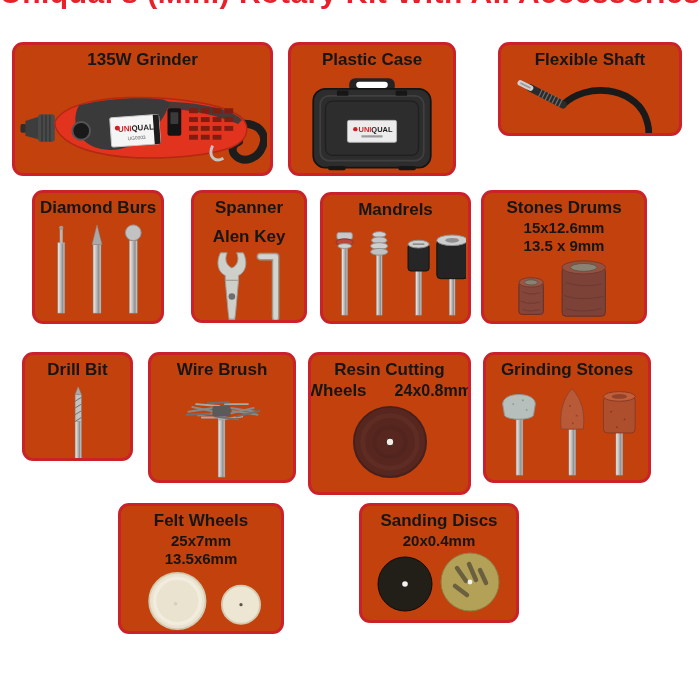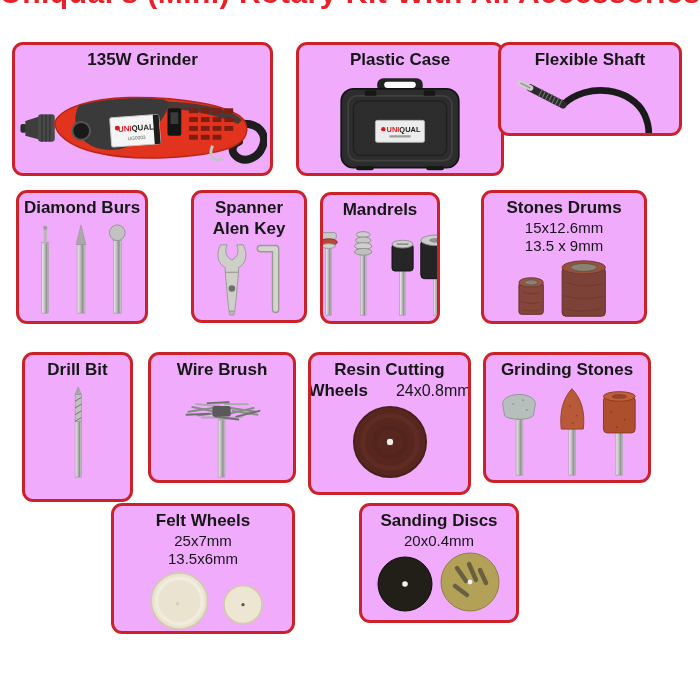--- a/index.html
+++ b/index.html
@@ -6,26 +6,26 @@
   body {
     width:700px; height:700px; position:relative; background:#ffffff;
     font-family:"Liberation Sans", sans-serif; overflow:hidden;
   }
   .title-wrap { position:absolute; top:0; left:0; width:700px; height:13px; overflow:hidden; }
   .title {
     font-size:30px; font-weight:700; color:#e8202a; text-align:center;
     margin-top:-24px; white-space:nowrap; letter-spacing:.5px;
   }
   .card {
-    position:absolute; background:#f0abfc; border:3px solid #cb2229; border-radius:11px;
+    position:absolute; background:#c2410c; border:3px solid #cb2229; border-radius:11px;
     box-sizing:border-box; display:flex; flex-direction:column; align-items:center;
     overflow:hidden;
   }
   .lbl  { font-weight:700; font-size:17px; line-height:1.22; color:#161616; margin-top:5px; }
-  .sub  { font-weight:400; font-size:15px; line-height:1.25; color:#161616; }
+  .sub  { font-weight:700; font-size:15px; line-height:1.25; color:#161616; }
   .lbl-row { display:flex; align-items:baseline; gap:28px; }
   .lbl-row .sub { font-size:16px; }
   .art  { flex:0 0 auto; margin-top:2px; }
   svg text { font-family:"Liberation Sans", sans-serif; }
 </style>
 </head>
 <body>
 
 <svg width="0" height="0" style="position:absolute" aria-hidden="true">
   <defs>
@@ -79,21 +79,21 @@
         <rect x="196" y="54" width="9" height="5"></rect>
         <rect x="208" y="54" width="9" height="5"></rect>
       <rect x="172" y="63" width="9" height="5"></rect>
         <rect x="184" y="63" width="9" height="5"></rect>
         <rect x="196" y="63" width="9" height="5"></rect>
     </g>
     <path d="M196,74 C191,85 198,92 207,87" fill="none" stroke="#c4c4c4" stroke-width="3"></path>
   </svg>
 </div>
 
-<div class="card" style="left:296px;top:42px;width:208px;height:134px">
+<div class="card" style="left:288px;top:42px;width:168px;height:134px">
   <div class="lbl">Plastic Case</div>
   <svg class="art" width="152" height="100" viewBox="0 0 160 114">
     <rect x="54" y="6" width="52" height="16" rx="7" fill="#232323"></rect>
     <rect x="62" y="10" width="36" height="7" rx="3.5" fill="#ffffff"></rect>
     <rect x="13" y="18" width="134" height="90" rx="14" fill="#2d2d2d" stroke="#141414" stroke-width="2"></rect>
     <rect x="21" y="26" width="118" height="74" rx="10" fill="none" stroke="#404040" stroke-width="2"></rect>
     <rect x="27" y="32" width="106" height="62" rx="8" fill="none" stroke="#1f1f1f" stroke-width="1.5"></rect>
     <rect x="40" y="20" width="13" height="6" rx="1" fill="#161616"></rect>
     <rect x="107" y="20" width="13" height="6" rx="1" fill="#161616"></rect>
     <g>
@@ -125,47 +125,47 @@
     <line x1="16" y1="18" x2="4" y2="12" stroke="#9b9b9b" stroke-width="2"></line>
     <g transform="rotate(-8 40 100)">
       <rect x="18" y="90" width="58" height="15" rx="7" fill="#141414"></rect>
       <rect x="58" y="90" width="3" height="15" fill="#3a3a3a"></rect>
       <rect x="64" y="90" width="3" height="15" fill="#3a3a3a"></rect>
       <rect x="6" y="93" width="14" height="9" rx="2" fill="#cfcfcf" stroke="#999999"></rect>
     </g>
   </svg>
 </div>
 
-<div class="card" style="left:16px;top:190px;width:132px;height:134px">
+<div class="card" style="left:32px;top:190px;width:132px;height:134px">
   <div class="lbl">Diamond Burs</div>
   <svg class="art" width="130" height="98" viewBox="0 0 130 100">
     <rect x="24" y="22" width="7" height="72" fill="url(#rod)" stroke="#8c8c8c" stroke-width="0.5"></rect>
     <rect x="26" y="8" width="3" height="15" fill="#b5b5b5"></rect>
     <circle cx="27.5" cy="7" r="2.2" fill="#9d9d9d"></circle>
     <rect x="60" y="24" width="8" height="70" fill="url(#rod)" stroke="#8c8c8c" stroke-width="0.5"></rect>
     <polygon points="64,4 69,24 59,24" fill="#a9a9a9" stroke="#8c8c8c" stroke-width="0.5"></polygon>
     <rect x="97" y="20" width="8" height="74" fill="url(#rod)" stroke="#8c8c8c" stroke-width="0.5"></rect>
     <circle cx="101" cy="12" r="8" fill="#c2c2c2" stroke="#939393"></circle>
   </svg>
 </div>
 
 <div class="card" style="left:191px;top:190px;width:116px;height:133px">
   <div class="lbl">Spanner</div>
-  <div class="lbl" style="margin-top:0">Alen Key</div>
+  <div class="lbl" style="margin-top:8px">Alen Key</div>
   <svg class="art" width="100" height="76" viewBox="0 0 100 80">
     <path d="M20,4 C15,14 17,24 25,28 L25,33 L39,33 L39,28 C47,24 49,14 44,4 L37,4 C40,11 38,17 32,20 C26,17 24,11 27,4 Z" fill="#cfcfc9" stroke="#9a9a94"></path>
     <polygon points="25,33 39,33 36,66 35,74 29,74 28,66" fill="#cfcfc9" stroke="#9a9a94"></polygon>
     <polygon points="29,74 35,74 34,78 30,78" fill="#b9b9b3" stroke="#9a9a94"></polygon>
     <circle cx="32" cy="50" r="3.5" fill="#6e6e6e"></circle>
     <polyline points="62,8 78,8 78,72" fill="none" stroke="#9a9a94" stroke-width="8" stroke-linecap="round" stroke-linejoin="round"></polyline>
     <polyline points="62,8 78,8 78,72" fill="none" stroke="#d4d4ce" stroke-width="5" stroke-linecap="round" stroke-linejoin="round"></polyline>
   </svg>
 </div>
 
-<div class="card" style="left:320px;top:192px;width:120px;height:132px">
+<div class="card" style="left:320px;top:192px;width:151px;height:132px">
   <div class="lbl">Mandrels</div>
   <svg class="art" width="140" height="96" viewBox="0 0 145 100">
     <rect x="16" y="26" width="6" height="70" fill="url(#rod)" stroke="#8c8c8c" stroke-width="0.5"></rect>
     <rect x="11" y="10" width="16" height="7" rx="2" fill="#c9c9c9" stroke="#969696"></rect>
     <ellipse cx="19" cy="20" rx="9" ry="3.5" fill="#b8473a" stroke="#8e3328"></ellipse>
     <ellipse cx="19" cy="24" rx="7" ry="2.5" fill="#d0d0d0" stroke="#969696"></ellipse>
     <rect x="52" y="30" width="6" height="66" fill="url(#rod)" stroke="#8c8c8c" stroke-width="0.5"></rect>
     <ellipse cx="55" cy="12" rx="7" ry="3" fill="#cfcfcf" stroke="#8f8f8f"></ellipse>
     <ellipse cx="55" cy="18" rx="8" ry="3.5" fill="#c6c6c6" stroke="#8f8f8f"></ellipse>
     <ellipse cx="55" cy="24" rx="9" ry="3.5" fill="#cfcfcf" stroke="#8f8f8f"></ellipse>
@@ -190,21 +190,21 @@
     <path d="M26,36 q8,4 18,1 M24,46 q9,4 20,1 M26,55 q8,3 18,0" stroke="#5f2f26" fill="none" opacity="0.55"></path>
     <ellipse cx="35" cy="26" rx="13" ry="5" fill="#9b5646" stroke="#6e3a2e"></ellipse>
     <ellipse cx="35" cy="26" rx="7" ry="2.8" fill="#8b8274" stroke="#5f5549"></ellipse>
     <rect x="68" y="10" width="46" height="52" rx="4" fill="#7c4238" stroke="#5f2f26"></rect>
     <path d="M72,26 q16,6 38,2 M70,40 q18,6 42,1 M72,54 q16,5 38,0" stroke="#5f2f26" fill="none" opacity="0.55"></path>
     <ellipse cx="91" cy="10" rx="23" ry="7" fill="#95503f" stroke="#6e3a2e"></ellipse>
     <ellipse cx="91" cy="10" rx="14" ry="4.2" fill="#8b8274" stroke="#5f5549"></ellipse>
   </svg>
 </div>
 
-<div class="card" style="left:22px;top:352px;width:111px;height:150px">
+<div class="card" style="left:22px;top:352px;width:111px;height:109px">
   <div class="lbl">Drill Bit</div>
   <svg class="art" width="60" height="96" viewBox="0 0 60 100">
     <rect x="27" y="38" width="6.5" height="60" fill="url(#rod)" stroke="#8c8c8c" stroke-width="0.5"></rect>
     <rect x="27" y="12" width="6.5" height="28" fill="#c2c2c2" stroke="#8c8c8c" stroke-width="0.5"></rect>
     <line x1="27" y1="19" x2="33.5" y2="15" stroke="#6f6f6f"></line>
     <line x1="27" y1="26" x2="33.5" y2="22" stroke="#6f6f6f"></line>
     <line x1="27" y1="33" x2="33.5" y2="29" stroke="#6f6f6f"></line>
     <line x1="27" y1="40" x2="33.5" y2="36" stroke="#6f6f6f"></line>
     <polygon points="27,12 33.5,12 30.2,4" fill="#a9a9a9" stroke="#8c8c8c" stroke-width="0.5"></polygon>
   </svg>
@@ -268,21 +268,21 @@
     <rect x="131" y="50" width="7" height="46" fill="url(#rod)" stroke="#8c8c8c" stroke-width="0.5"></rect>
     <rect x="118" y="14" width="33" height="38" rx="4" fill="#ad4e2d" stroke="#8a3a20"></rect>
     <ellipse cx="134.5" cy="14" rx="16.5" ry="5" fill="#c05f3a" stroke="#8a3a20"></ellipse>
     <ellipse cx="134.5" cy="14" rx="8" ry="2.5" fill="#93432a"></ellipse>
     <circle cx="126" cy="30" r="1" fill="#8a3a20"></circle>
       <circle cx="140" cy="38" r="1" fill="#8a3a20"></circle>
       <circle cx="132" cy="46" r="1" fill="#8a3a20"></circle>
   </svg>
 </div>
 
-<div class="card" style="left:111px;top:503px;width:184px;height:131px">
+<div class="card" style="left:118px;top:503px;width:166px;height:131px">
   <div class="lbl">Felt Wheels</div>
   <div class="sub">25x7mm</div>
   <div class="sub">13.5x6mm</div>
   <svg class="art" width="152" height="60" viewBox="0 0 156 66">
     <circle cx="52" cy="33" r="31" fill="#eae3d0" stroke="#d2c9af" stroke-width="2"></circle>
     <circle cx="52" cy="33" r="25" fill="none" stroke="#f4efe2" stroke-width="4" opacity="0.7"></circle>
     <circle cx="50" cy="36" r="2" fill="#d8cfb6"></circle>
     <circle cx="122" cy="37" r="21" fill="#ece6d3" stroke="#d2c9af" stroke-width="2"></circle>
     <circle cx="122" cy="37" r="1.8" fill="#5c5648"></circle>
   </svg>

